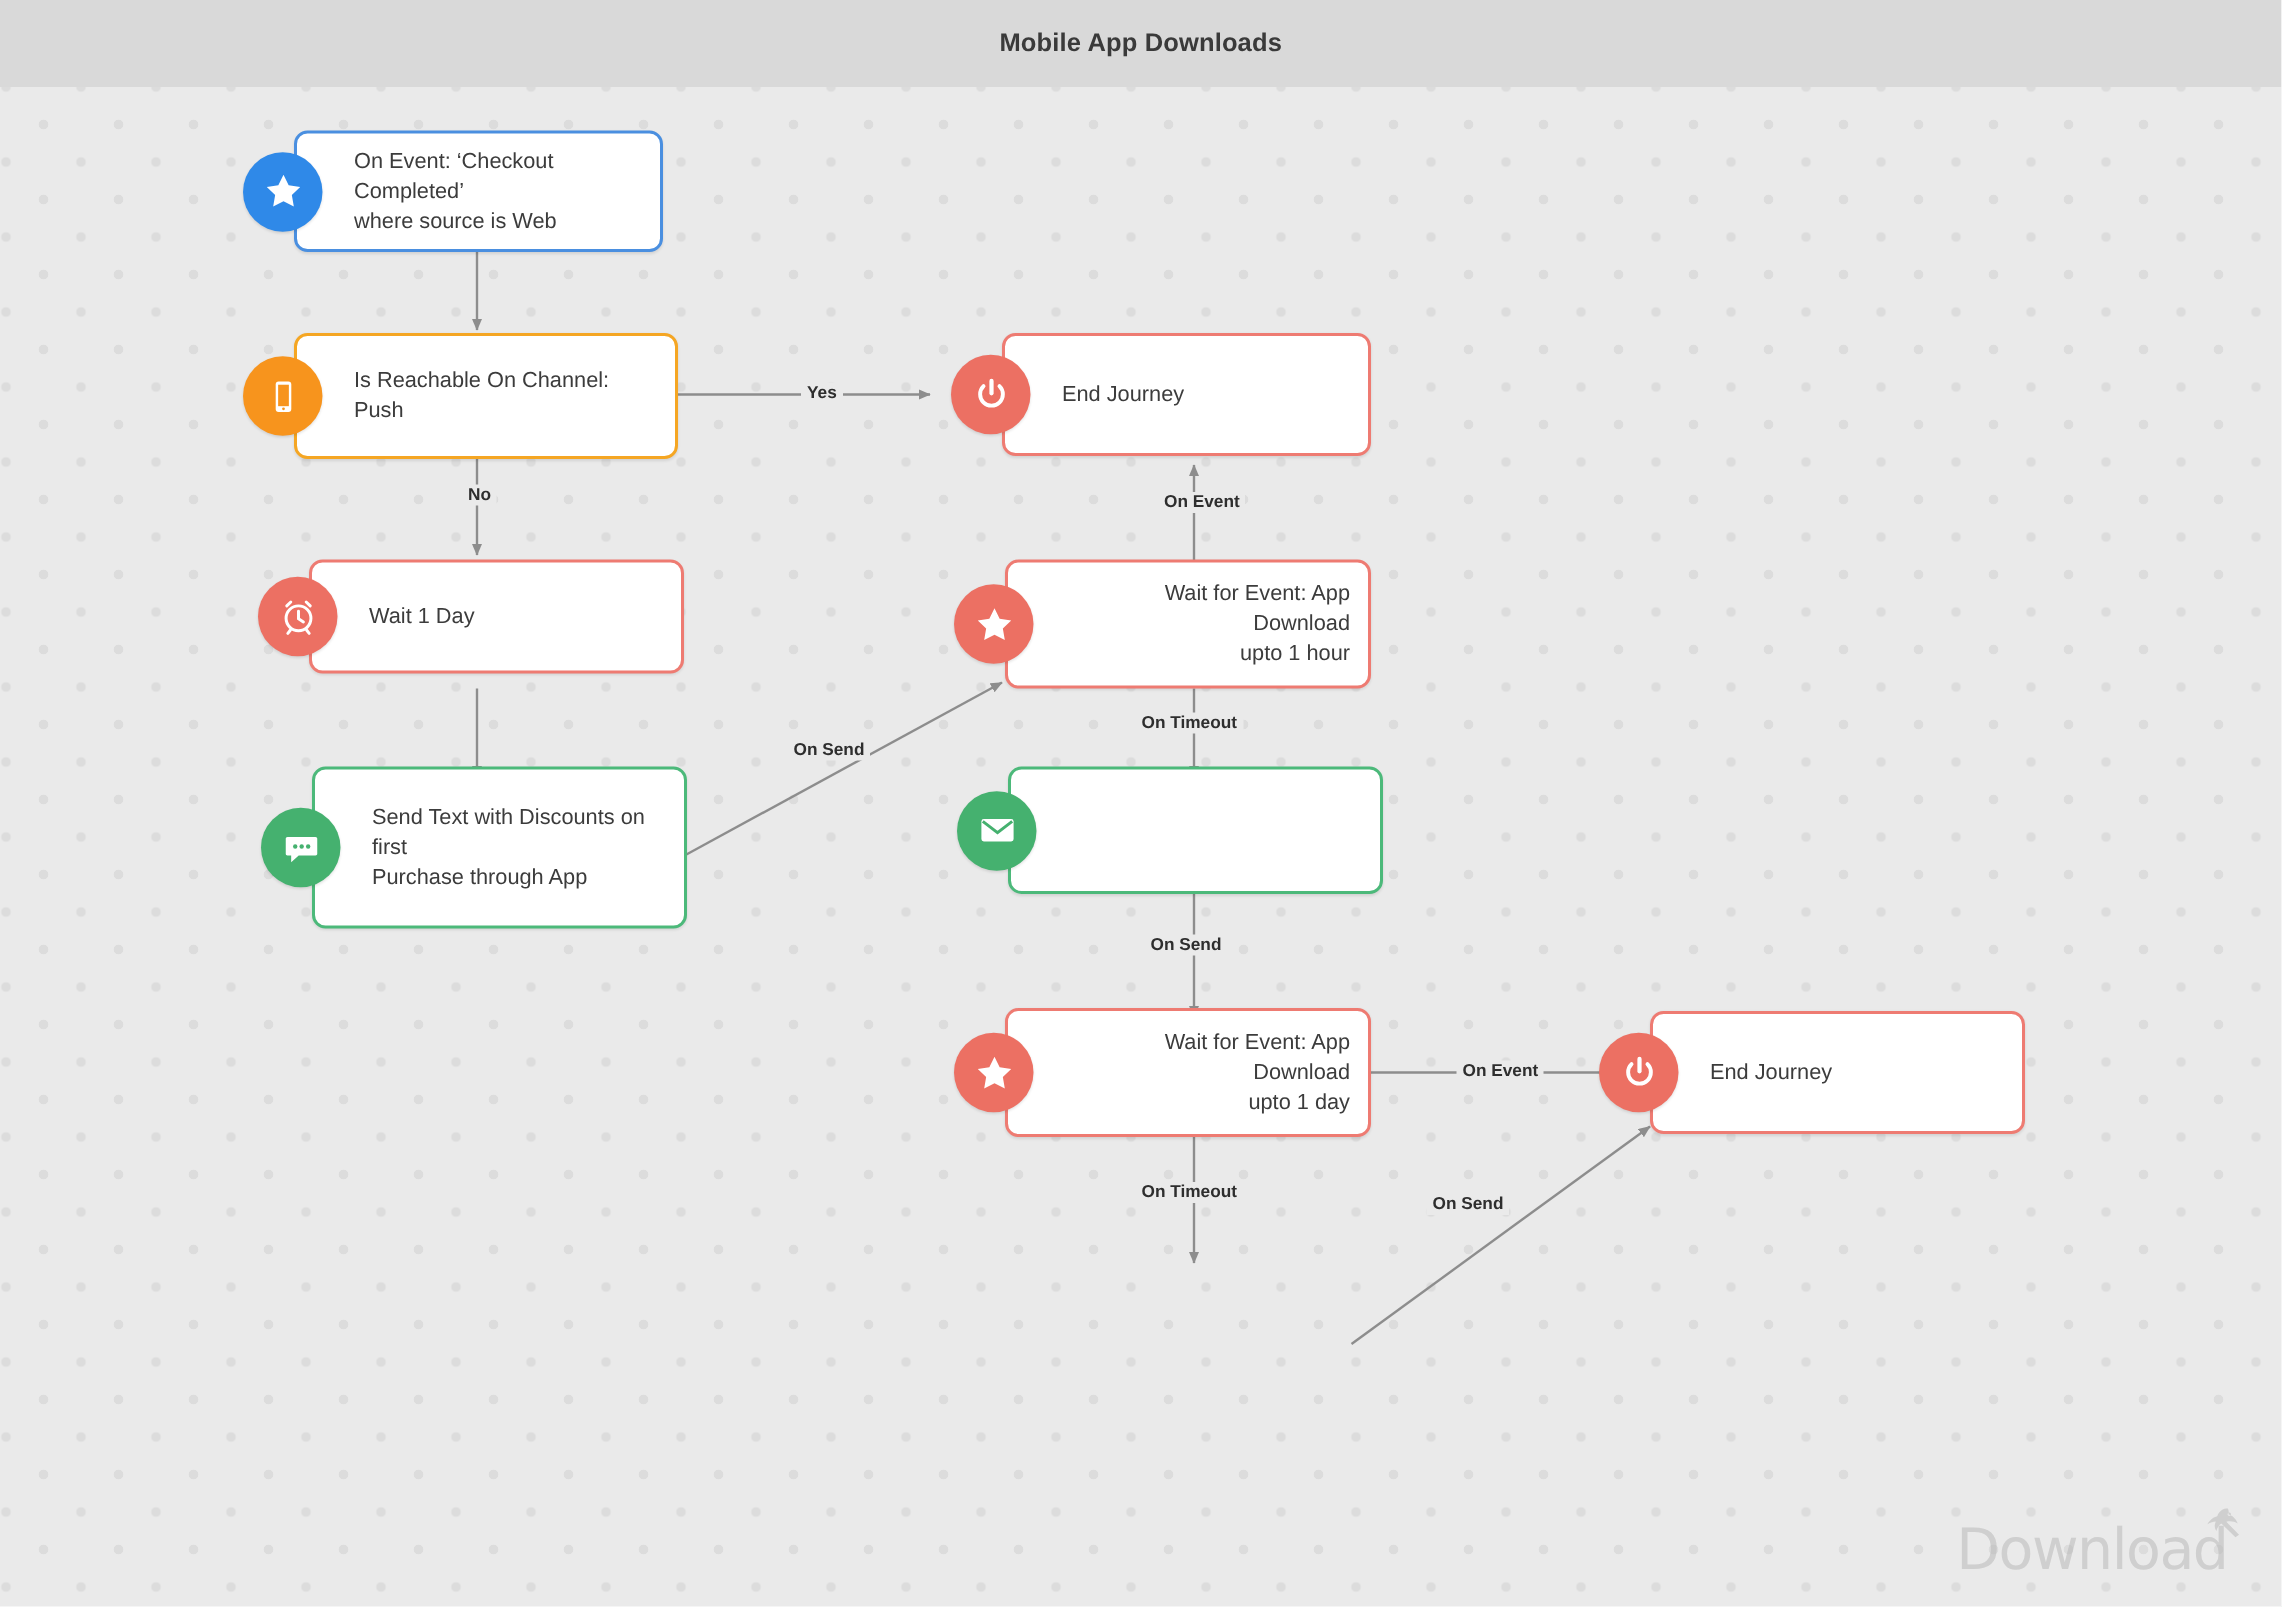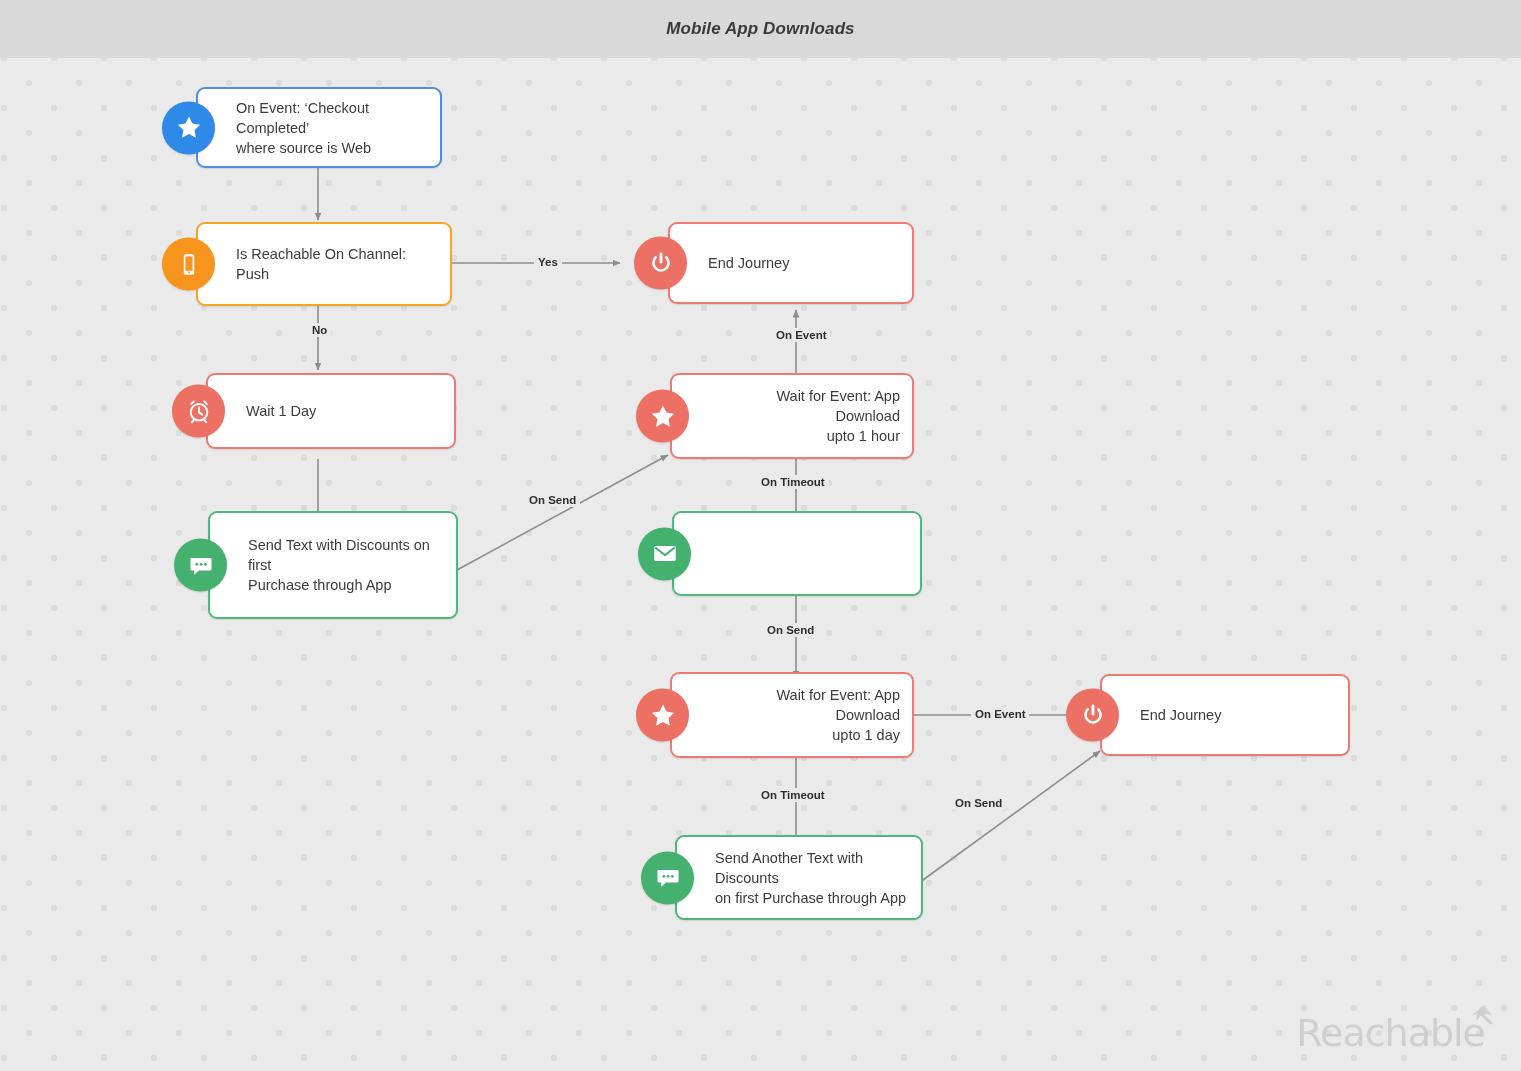--- a/index.html
+++ b/index.html
@@ -24,21 +24,20 @@
     background: #d9d9d9;
     display: flex;
     align-items: center;
     justify-content: center;
   }
   #header-title {
     font-size: 17px;
     font-weight: bold;
     color: #3a3a3a;
     letter-spacing: .1px;
-    font-style: italic;
   }
   
   #canvas {
     position: absolute;
     left: 0; top: 58px;
     width: 1521px; height: 1013px;
     background-color: #eaeaea;
     background-image:
       radial-gradient(circle, #dcdcdc 3.1px, transparent 3.4px),
       radial-gradient(circle, #dcdcdc 3.1px, transparent 3.4px);
@@ -260,34 +259,22 @@
     <div class="node n-red" style="left:1100px; top:616px; width:250px; height:82px; padding-left:38px;">
       <span class="node-icon i-red">
         <svg width="26" height="26" viewBox="0 0 24 24">
           <path d="M12 3.2v7.6" stroke="#fff" stroke-width="2.6" stroke-linecap="round" fill="none"></path>
           <path d="M7.1 6.4a7 7 0 1 0 9.8 0" stroke="#fff" stroke-width="2.4" fill="none" stroke-linecap="round"></path>
         </svg>
       </span>
       <span class="node-label">End Journey</span>
     </div>
 
-    <div class="node n-green" style="left:675px; top:777px; width:248px; height:85px; padding-left:38px;">
-      <span class="node-icon i-green">
-        <svg width="28" height="28" viewBox="0 0 24 24">
-          <path fill="#fff" d="M4 5.6h16c.6 0 1 .45 1 1v8.6c0 .55-.4 1-1 1H10.4L6.1 20v-3.8H4c-.6 0-1-.45-1-1V6.6c0-.55.4-1 1-1z"></path>
-          <circle cx="8.4" cy="11" r="1.25" fill="#45b16f"></circle>
-          <circle cx="12.1" cy="11" r="1.25" fill="#45b16f"></circle>
-          <circle cx="15.8" cy="11" r="1.25" fill="#45b16f"></circle>
-        </svg>
-      </span>
-      <span class="node-label">Send Another Text with Discounts
-on first Purchase through App</span>
-    </div>
 
     <div id="logo">
-      <span id="logo-text">Reachable</span>
+      <span id="logo-text">Download</span>
       <svg width="40" height="40" viewBox="0 0 40 40" style="margin-left:-26px; margin-bottom:16px;">
         <path fill="#b9b9b9" d="M26.5 6.5c-3.6 0-6.4 2.3-7.3 5.3-2.5.6-5.2 2.6-6.6 5.4 2.1-1.4 4-1.9 5.6-1.9-1.1 2.2-.9 4.6.4 6.3.5-2.2 1.8-3.9 3.3-4.9l9.4 9.1 2.4-1.6-8.5-8.7c.8-.2 1.6-.3 2.4-.3 1.9 0 3.7.5 5.2 1.4-1.2-3.2-3.7-5.4-6.3-6.1.4-1.2.3-2.4-.1-3.4l-.6-.6zM27.2 9.3a1.15 1.15 0 1 1 0 2.3 1.15 1.15 0 0 1 0-2.3z"></path>
       </svg>
     </div>
 
   </div>
 </div>
 
 </body></html>

